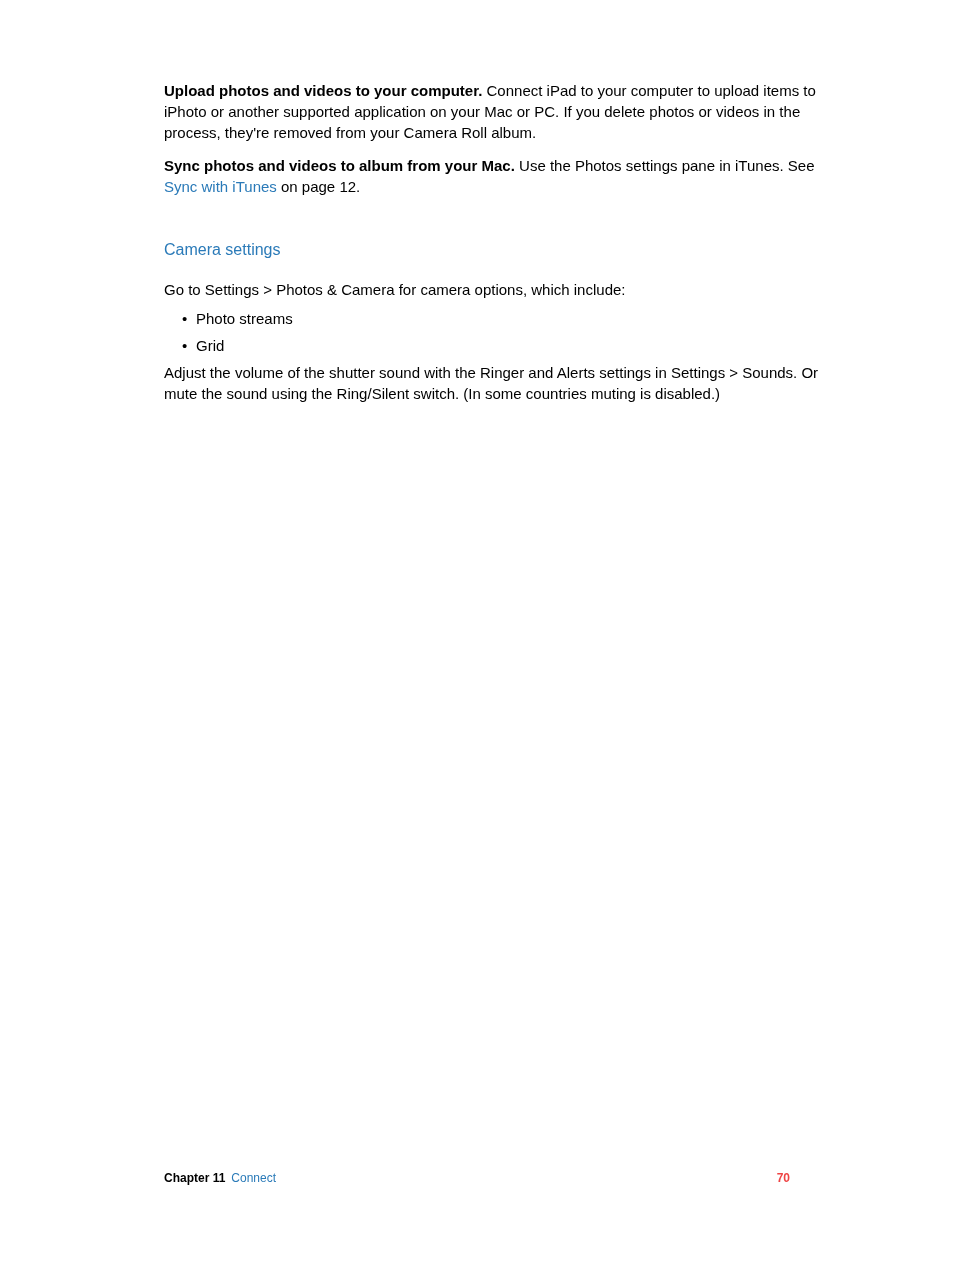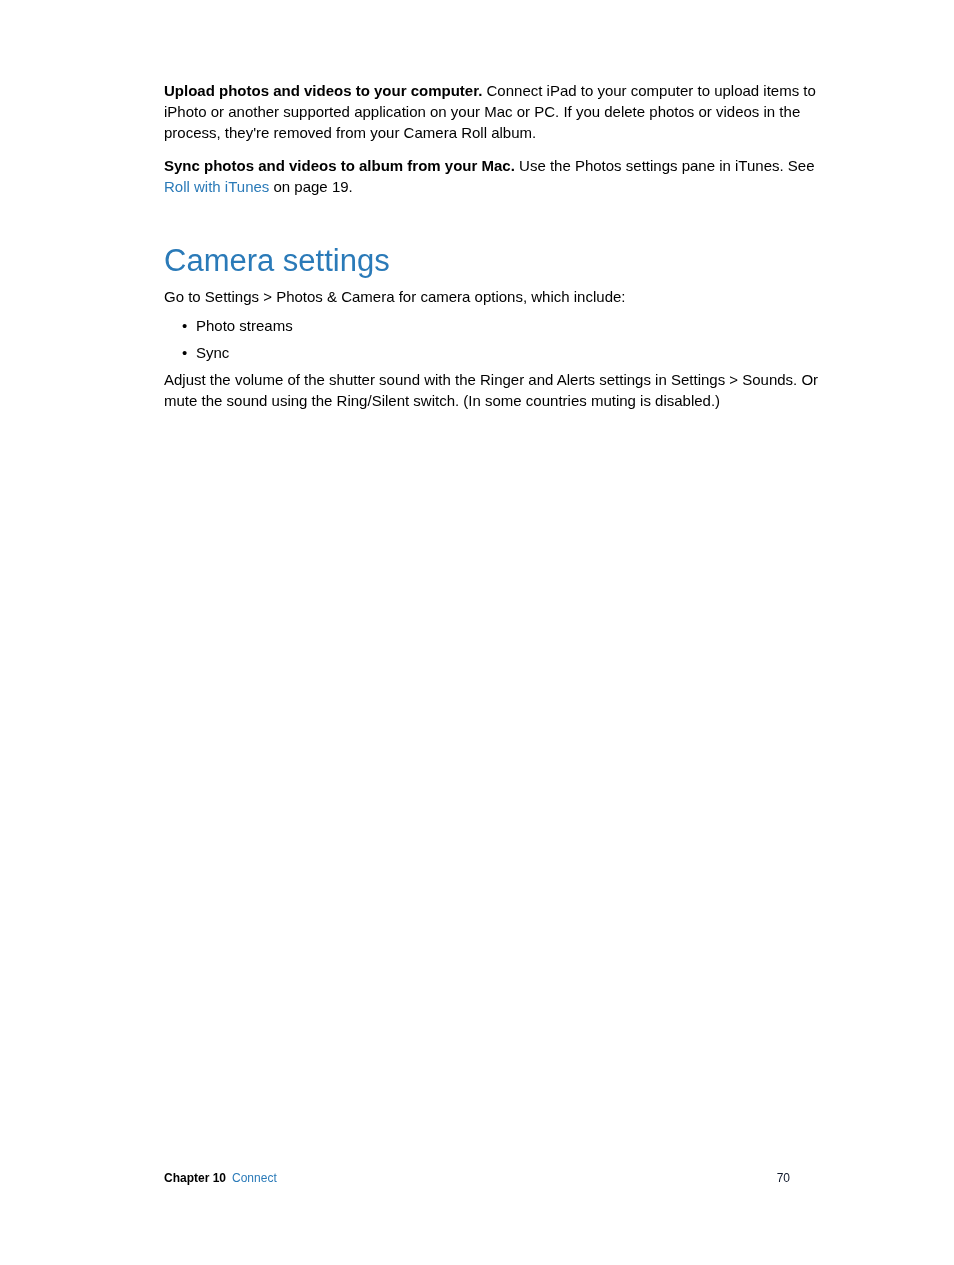--- a/index.html
+++ b/index.html
@@ -27,24 +27,24 @@
     .bold {
       font-weight: 600;
     }
     .link {
       color: #2a7ab8;
       text-decoration: none;
       cursor: pointer;
     }
     .section-heading {
       color: #2a7ab8;
-      font-size: 31px;
+      font-size: 16px;
       font-weight: 400;
       margin-top: 42px;
-      margin-bottom: 4px;
+      margin-bottom: 18px;
     }
     .bullet-list {
       list-style: none;
       margin: 8px 0 6px 0;
       padding-left: 18px;
     }
     .bullet-list li {
       position: relative;
       padding-left: 14px;
       margin-bottom: 6px;
@@ -72,49 +72,49 @@
       align-items: baseline;
     }
     .footer-chapter {
       font-weight: 600;
       color: #000;
     }
     .footer-title {
       color: #2a7ab8;
     }
     .footer-page {
-      font-weight: 400;
-      color: #0f172a;
+      font-weight: 700;
+      color: #ef4444;
     }
   </style>
 </head>
 <body>
 
 <div class="page">
 
   <p class="paragraph">
     <span class="bold">Upload photos and videos to your computer.</span><span> Connect iPad to your computer to upload items to iPhoto or another supported application on your Mac or PC. If you delete photos or videos in the process, they're removed from your Camera Roll album.</span>
   </p>
 
   <p class="paragraph">
-    <span class="bold">Sync photos and videos to album from your Mac.</span><span> Use the Photos settings pane in iTunes. See </span><a class="link">Roll with iTunes</a><span> on page 19.</span>
+    <span class="bold">Sync photos and videos to album from your Mac.</span><span> Use the Photos settings pane in iTunes. See </span><a class="link">Sync with iTunes</a><span> on page 12.</span>
   </p>
 
   <h2 class="section-heading">Camera settings</h2>
 
   <p class="paragraph" style="margin-bottom:6px;">Go to Settings &gt; Photos &amp; Camera for camera options, which include:</p>
 
   <ul class="bullet-list">
     <li>Photo streams</li>
-    <li>Sync</li>
+    <li>Grid</li>
   </ul>
 
   <p class="paragraph">Adjust the volume of the shutter sound with the Ringer and Alerts settings in Settings &gt; Sounds. Or mute the sound using the Ring/Silent switch. (In some countries muting is disabled.)</p>
 
 </div>
 
 <div class="footer">
   <div class="footer-left">
-    <span class="footer-chapter">Chapter  10</span>
+    <span class="footer-chapter">Chapter  11</span>
     <span class="footer-title">Connect</span>
   </div>
   <div class="footer-page">70</div>
 </div>
 
 </body></html>

